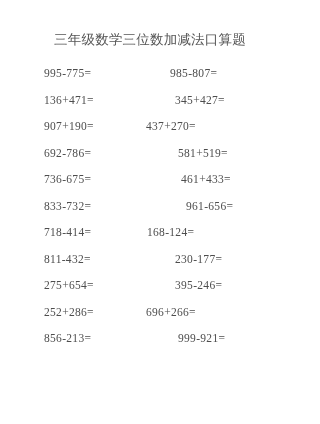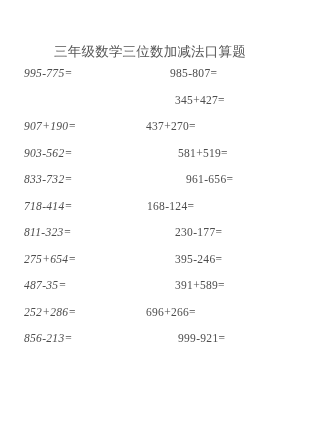--- a/index.html
+++ b/index.html
@@ -19,21 +19,21 @@
   .page {
     position: relative;
     width: 300px;
     height: 424px;
     background: #ffffff;
     box-sizing: border-box;
   }
   .worksheet-title {
     position: absolute;
     left: 0;
-    top: 43px;
+    top: 31px;
     width: 300px;
     text-align: center;
     font-size: 13.5px;
     line-height: 18px;
     letter-spacing: 0.2px;
     color: #555555;
     white-space: nowrap;
   }
   .problem-grid {
     position: absolute;
@@ -48,22 +48,21 @@
   .cell {
     position: absolute;
     top: 0;
     font-size: 11.5px;
     line-height: 26.5px;
     color: #4d4d4d;
     white-space: nowrap;
     letter-spacing: 0.3px;
   }
   .cell-left {
-    left: 24px;
-    font-style: italic;
+    left: 44px;
   }
   .cell-right {
     left: 0;
     width: 300px;
   }
   
   .ind-a { padding-left: 170px; }
   .ind-b { padding-left: 175px; }
   .ind-c { padding-left: 146px; }
   .ind-d { padding-left: 178px; }
@@ -78,49 +77,50 @@
 <div class="page">
 
   <div class="worksheet-title">三年级数学三位数加减法口算题</div>
 
   <div class="problem-grid">
       <div class="problem-row">
         <div class="cell cell-left">995-775=</div>
         <div class="cell cell-right ind-a">985-807=</div>
       </div>
       <div class="problem-row">
+        <div class="cell cell-left">136+471=</div>
         <div class="cell cell-right ind-b">345+427=</div>
       </div>
       <div class="problem-row">
         <div class="cell cell-left">907+190=</div>
         <div class="cell cell-right ind-c">437+270=</div>
       </div>
       <div class="problem-row">
-        <div class="cell cell-left">903-562=</div>
+        <div class="cell cell-left">692-786=</div>
         <div class="cell cell-right ind-d">581+519=</div>
+      </div>
+      <div class="problem-row">
+        <div class="cell cell-left">736-675=</div>
+        <div class="cell cell-right ind-f">461+433=</div>
       </div>
       <div class="problem-row">
         <div class="cell cell-left">833-732=</div>
         <div class="cell cell-right ind-g">961-656=</div>
       </div>
       <div class="problem-row">
         <div class="cell cell-left">718-414=</div>
         <div class="cell cell-right ind-h">168-124=</div>
       </div>
       <div class="problem-row">
-        <div class="cell cell-left">811-323=</div>
+        <div class="cell cell-left">811-432=</div>
         <div class="cell cell-right ind-b">230-177=</div>
       </div>
       <div class="problem-row">
         <div class="cell cell-left">275+654=</div>
         <div class="cell cell-right ind-b">395-246=</div>
-      </div>
-      <div class="problem-row">
-        <div class="cell cell-left">487-35=</div>
-        <div class="cell cell-right ind-b">391+589=</div>
       </div>
       <div class="problem-row">
         <div class="cell cell-left">252+286=</div>
         <div class="cell cell-right ind-c">696+266=</div>
       </div>
       <div class="problem-row">
         <div class="cell cell-left">856-213=</div>
         <div class="cell cell-right ind-d">999-921=</div>
       </div>
     </div>

